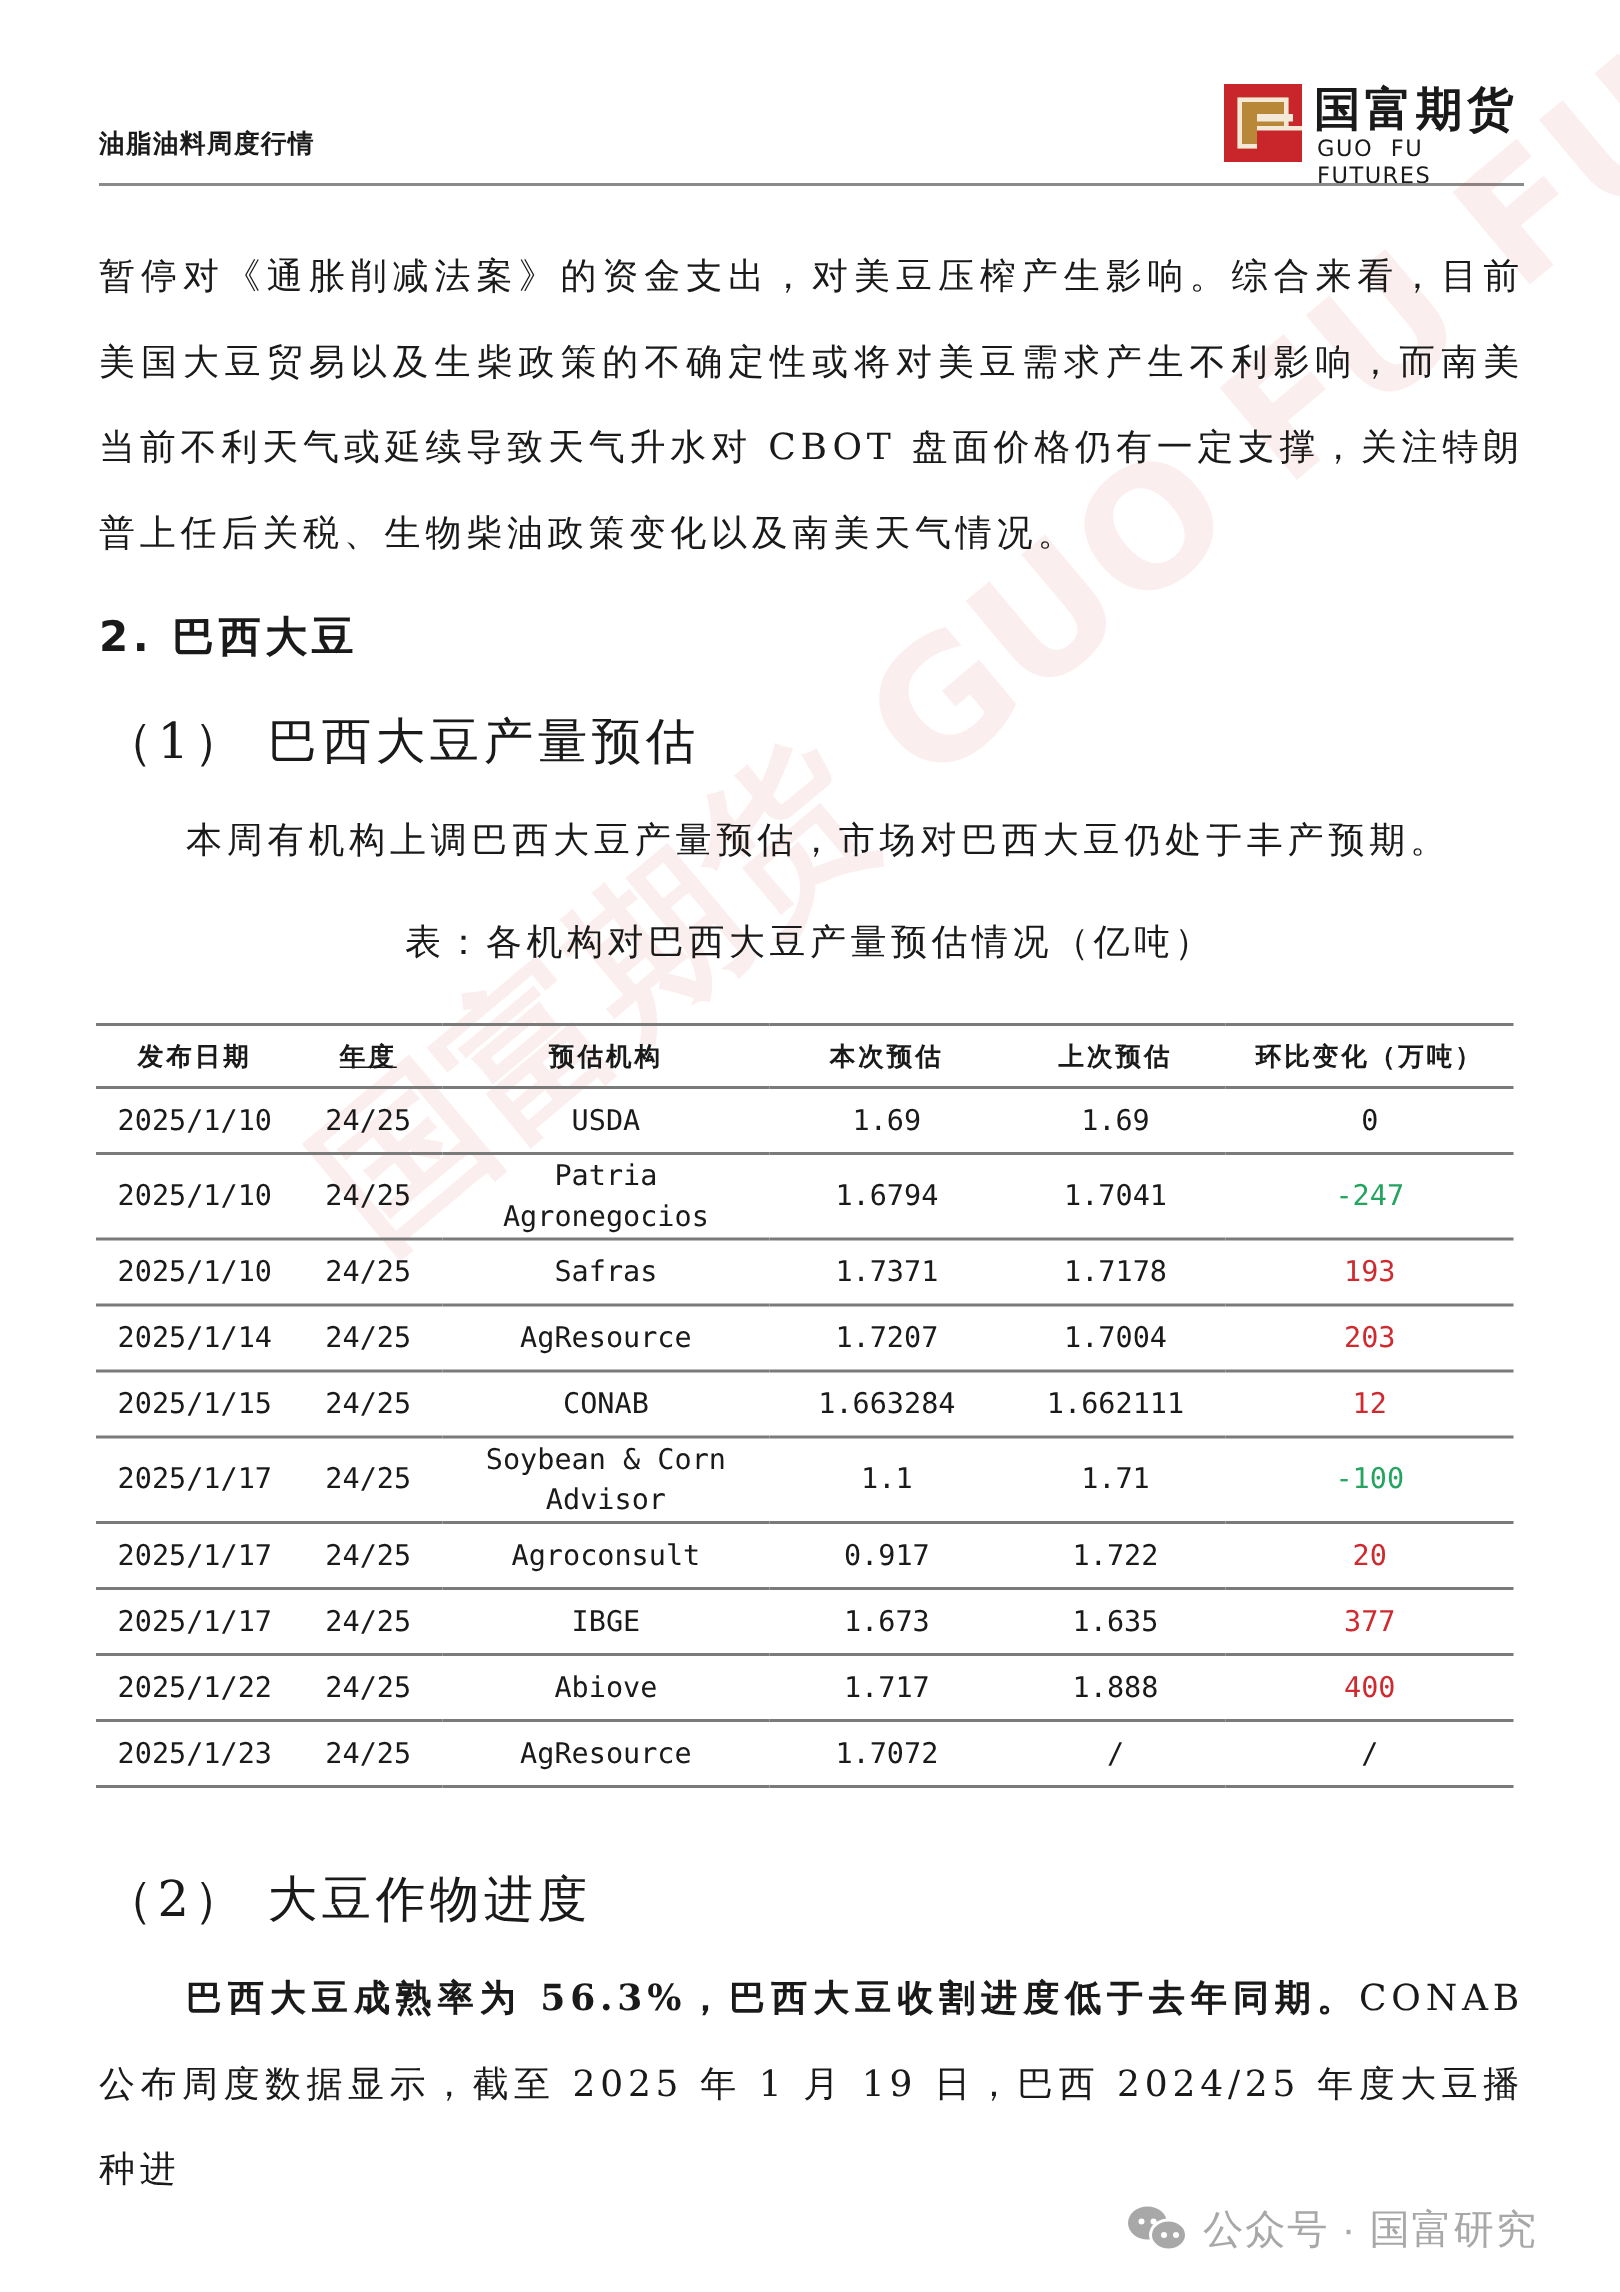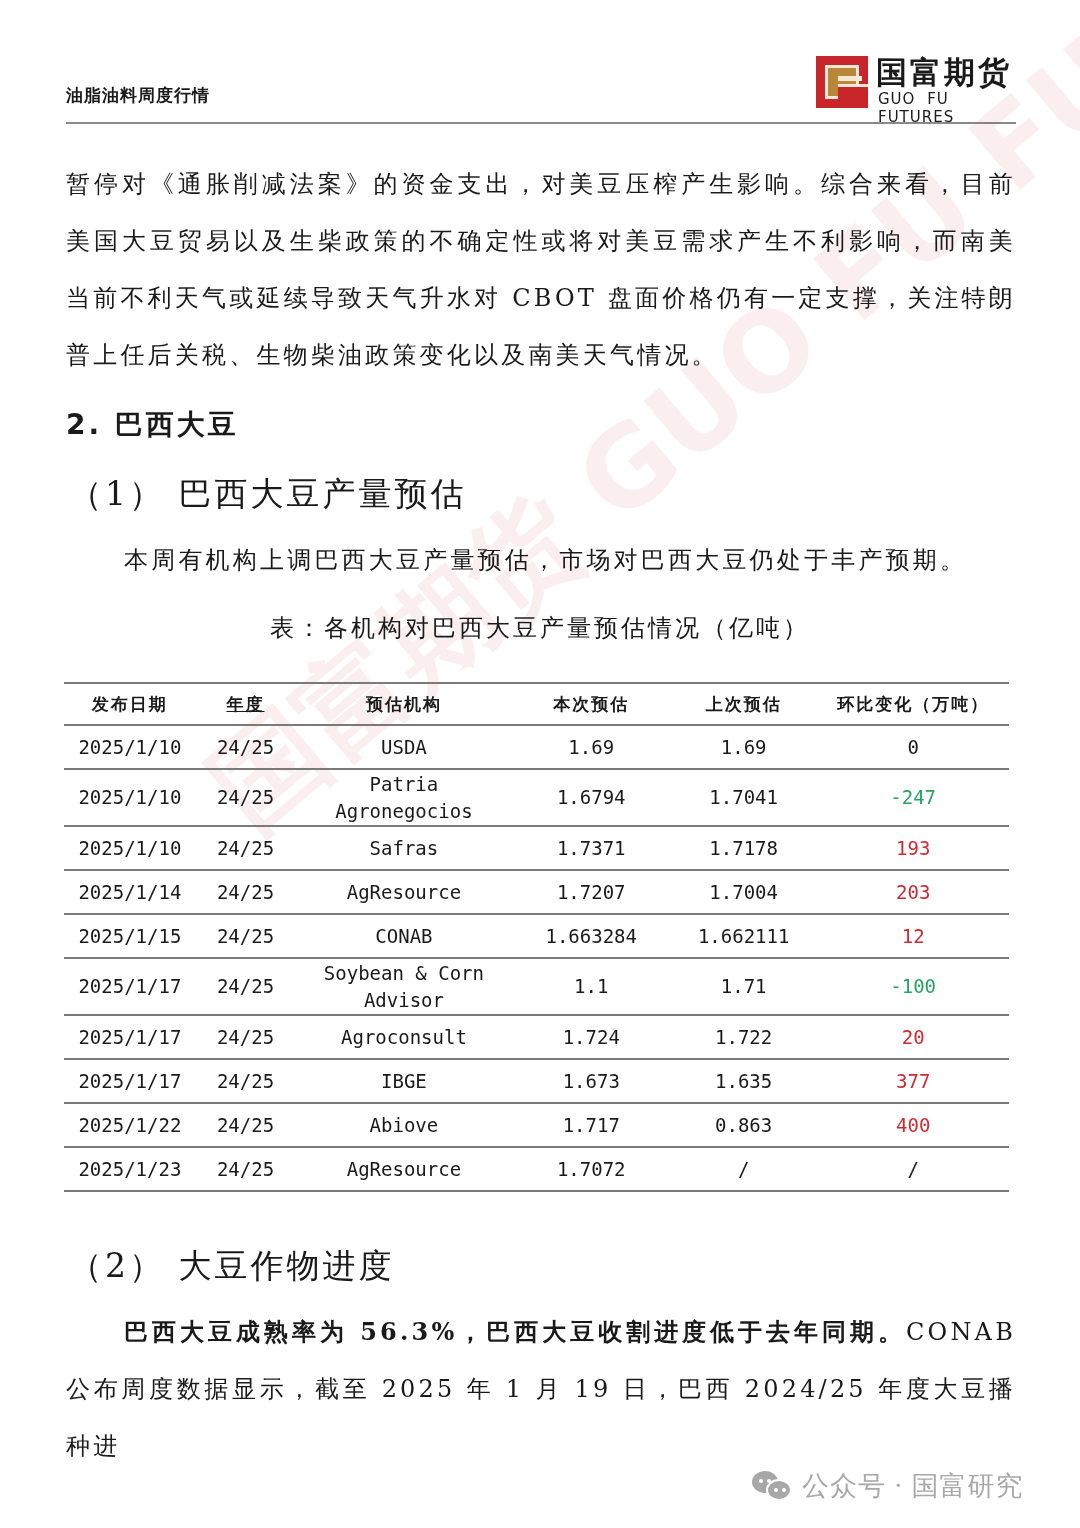--- a/index.html
+++ b/index.html
@@ -107,21 +107,21 @@
     .para-bottom b { font-weight: bold; }
 
     
     .page-num {
       position: absolute; left: 0; right: 0; top: 1545px; text-align: center;
       font-size: 15px; font-weight: bold; font-family: "Liberation Sans", sans-serif; margin-left: 24px;
     }
     .wechat {
       position: absolute; left: 752px; top: 1466px; height: 40px;
       display: flex; align-items: center;
-      font-size: 27px; color: #a8a8a8; font-family: Liberation Serif, serif;
+      font-size: 27px; color: #a8a8a8; font-family: Liberation Sans, sans-serif;
       letter-spacing: 1px;
     }
     .wechat-icon { width: 42px; height: 34px; position: relative; margin-right: 8px; }
     .bubble1 { position: absolute; left: 0; top: 2px; width: 26px; height: 22px; border-radius: 50%; background: #a8a8a8; }
     .bubble2 { position: absolute; left: 14px; top: 10px; width: 26px; height: 22px; border-radius: 50%; background: #a8a8a8; border: 2px solid #fff; }
     .dot { position: absolute; width: 4px; height: 4px; background: #fff; border-radius: 50%; }
   </style>
 </head>
 <body>
 
@@ -209,38 +209,38 @@
           <td>24/25</td>
           <td style="padding:0 20px;">Soybean &amp; Corn Advisor</td>
           <td>1.1</td>
           <td>1.71</td>
           <td class="neg">-100</td>
         </tr>
         <tr>
           <td>2025/1/17</td>
           <td>24/25</td>
           <td>Agroconsult</td>
-          <td>1.724</td>
+          <td>0.917</td>
           <td>1.722</td>
           <td class="pos">20</td>
         </tr>
         <tr>
           <td>2025/1/17</td>
           <td>24/25</td>
           <td>IBGE</td>
           <td>1.673</td>
           <td>1.635</td>
           <td class="pos">377</td>
         </tr>
         <tr>
           <td>2025/1/22</td>
           <td>24/25</td>
           <td>Abiove</td>
           <td>1.717</td>
-          <td>0.863</td>
+          <td>1.888</td>
           <td class="pos">400</td>
         </tr>
         <tr>
           <td>2025/1/23</td>
           <td>24/25</td>
           <td>AgResource</td>
           <td>1.7072</td>
           <td>/</td>
           <td class="neu">/</td>
         </tr>

